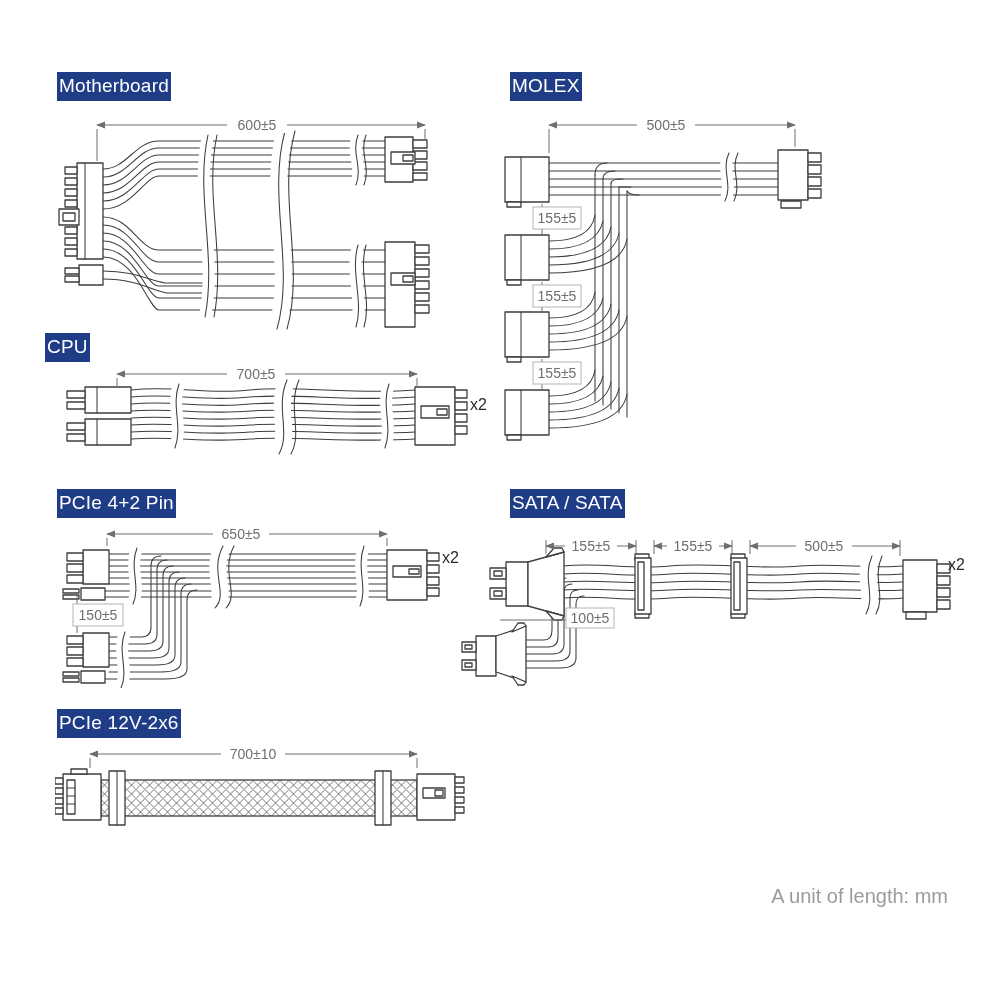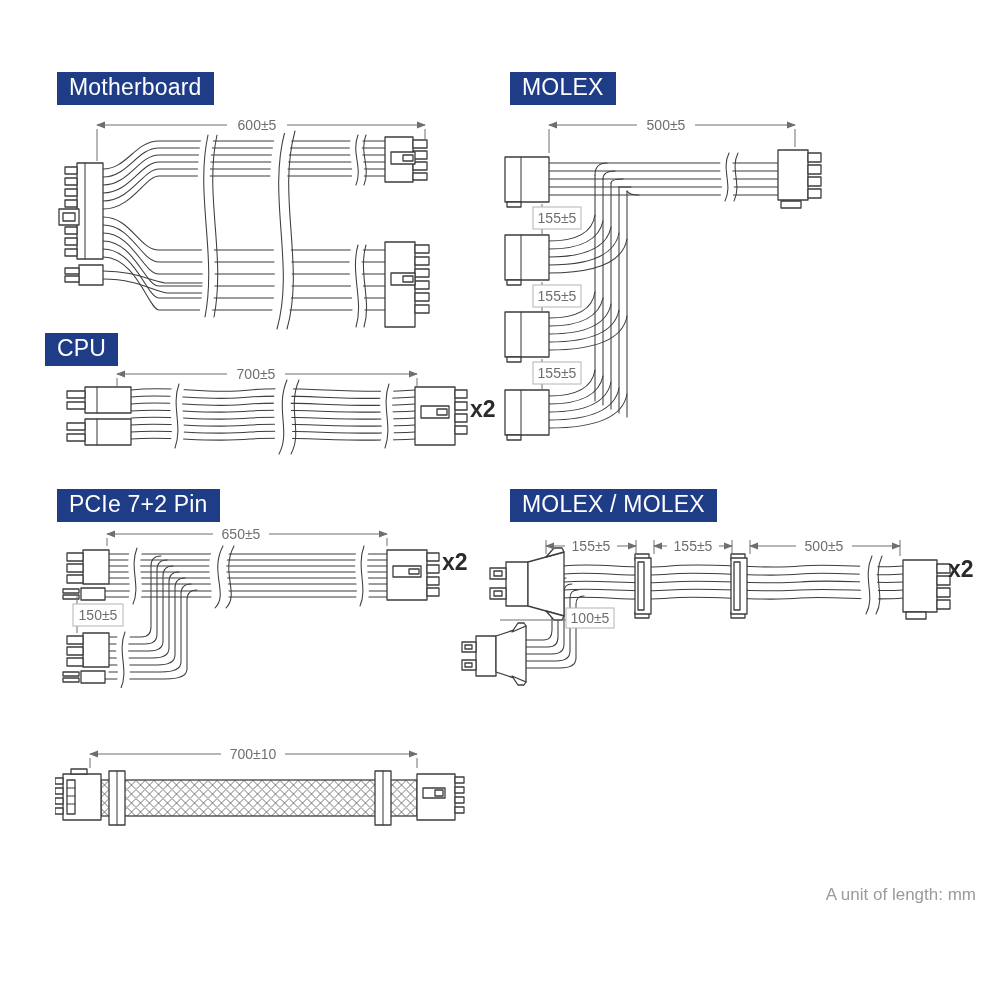--- a/index.html
+++ b/index.html
@@ -1,44 +1,45 @@
 <!DOCTYPE html>
 <html style="--label-bg: #1f3c87; --label-fg: #ffffff; --line: #3d3d3d; --dim: #6e6e6e; --box-border: #b4b4b4; --footer: #9b9b9b; --qty: #2b2b2b;"><head>
 <meta charset="utf-8">
 <style>
   html,body{margin:0;padding:0;background:#fff;}
   #page{position:relative;width:1000px;height:1000px;background:#fff;overflow:hidden;
         font-family:"Liberation Sans",sans-serif;}
   .lbl{position:absolute;display:inline-block;background:var(--label-bg,#1f3c87);
-       color:var(--label-fg,#fff);font-size:23px;line-height:1;padding:4px 12px 6px;
+       color:var(--label-fg,#fff);font-size:19px;line-height:1;padding:4px 2px 6px;
        letter-spacing:.2px;}
   .diagram{position:absolute;}
-  .qty{position:absolute;font-size:23px;color:var(--qty,#2b2b2b);font-weight:bold;}
-  .footer{position:absolute;right:24px;top:885px;font-size:17px;color:var(--footer,#9b9b9b);}
+  .qty{position:absolute;font-size:16px;color:var(--qty,#2b2b2b);}
+  .footer{position:absolute;right:52px;top:885px;font-size:20px;color:var(--footer,#9b9b9b);}
   .ln{fill:none;stroke:var(--line,#3d3d3d);stroke-width:1.3;stroke-linejoin:round;stroke-linecap:round;}
   .fw{fill:#fff;stroke:var(--line,#3d3d3d);stroke-width:1.3;stroke-linejoin:round;}
   .thin{stroke-width:1.05;}
   .gap{fill:none;stroke:#fff;stroke-width:12;stroke-linecap:butt;}
   .gap16{stroke-width:17;}
   .dim{stroke:var(--dim,#6e6e6e);stroke-width:1;fill:none;}
   .dimtxt{fill:var(--dim,#6e6e6e);font-size:14px;text-anchor:middle;}
   .wbx{fill:#fff;}
   .box{fill:#fff;stroke:var(--box-border,#b4b4b4);stroke-width:1;}
   .arr{fill:var(--dim,#6e6e6e);}
 </style>
 </head>
 <body>
 
 <div id="page">
 
   <div class="lbl" style="left:57px;top:72px">Motherboard</div>
   <div class="lbl" style="left:510px;top:72px">MOLEX</div>
   <div class="lbl" style="left:45px;top:333px">CPU</div>
-  <div class="lbl" style="left:57px;top:489px">PCIe 7+2 Pin</div>
-  <div class="lbl" style="left:510px;top:489px">MOLEX / MOLEX</div>
+  <div class="lbl" style="left:57px;top:489px">PCIe 4+2 Pin</div>
+  <div class="lbl" style="left:510px;top:489px">SATA / SATA</div>
+  <div class="lbl" style="left:57px;top:709px">PCIe 12V-2x6</div>
 
   <svg class="diagram" style="left:55px;top:105px" width="390" height="230" viewBox="0 0 390 230">
     <defs>
       <marker id="arr" viewBox="0 0 10 10" refX="9" refY="5" markerWidth="9" markerHeight="9" orient="auto-start-reverse">
         <path class="arr" d="M0,1.2 L10,5 L0,8.8 Z"></path>
       </marker>
       <pattern id="braid" width="9" height="9" patternUnits="userSpaceOnUse">
         <path d="M0,4.5 L4.5,0 L9,4.5 L4.5,9 Z" fill="none" stroke="#555" stroke-width="0.8"></path>
       </pattern>
     </defs>

